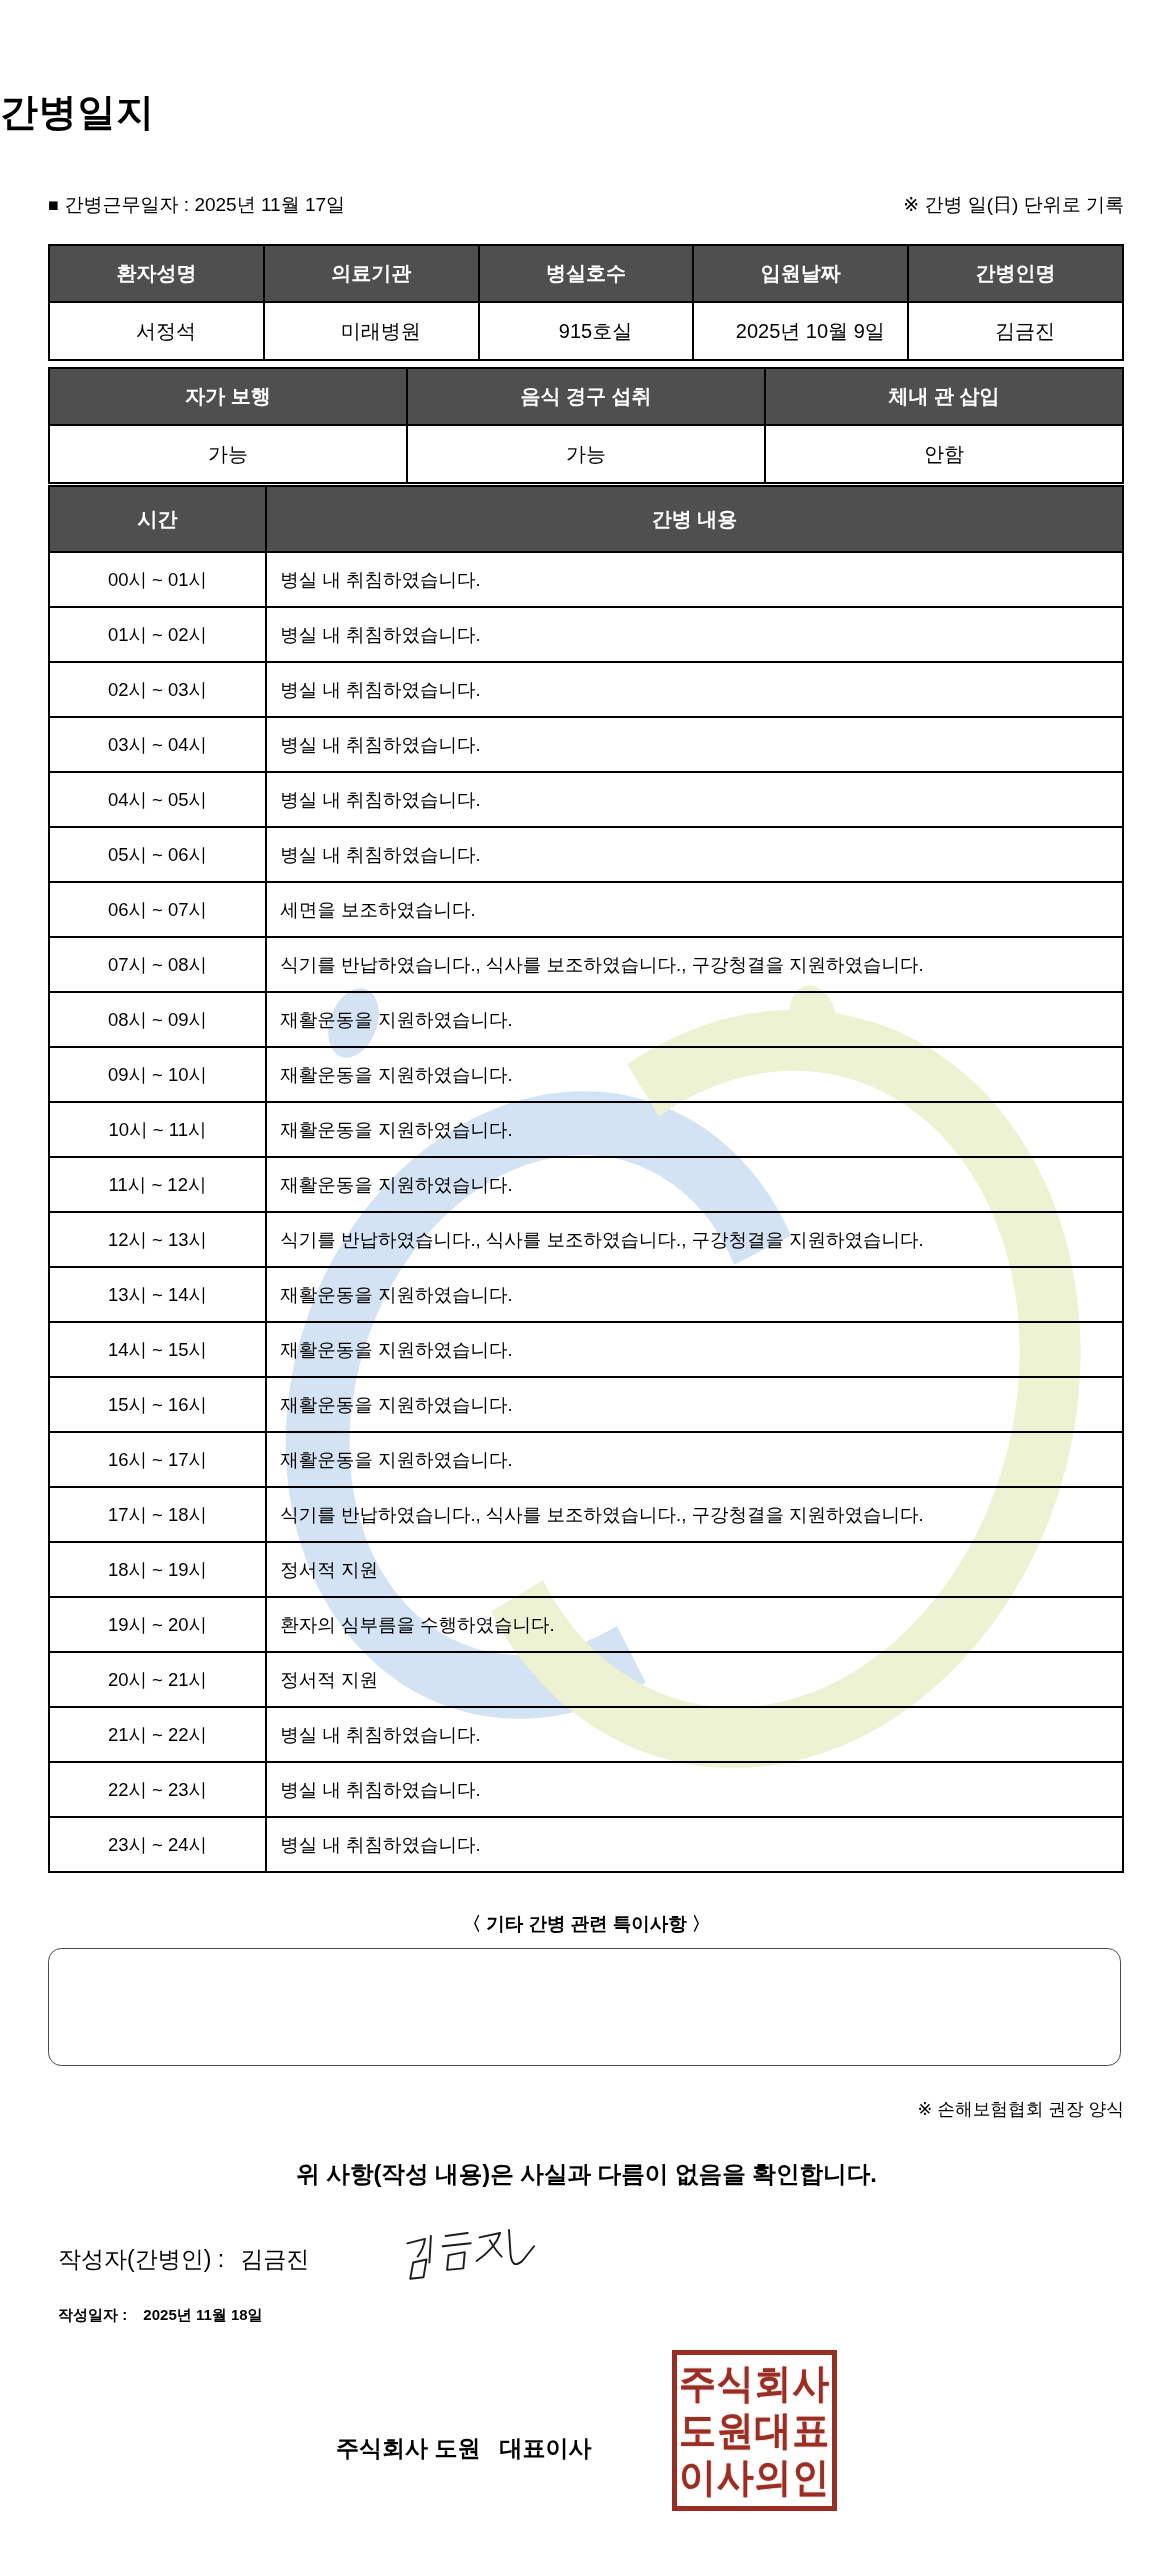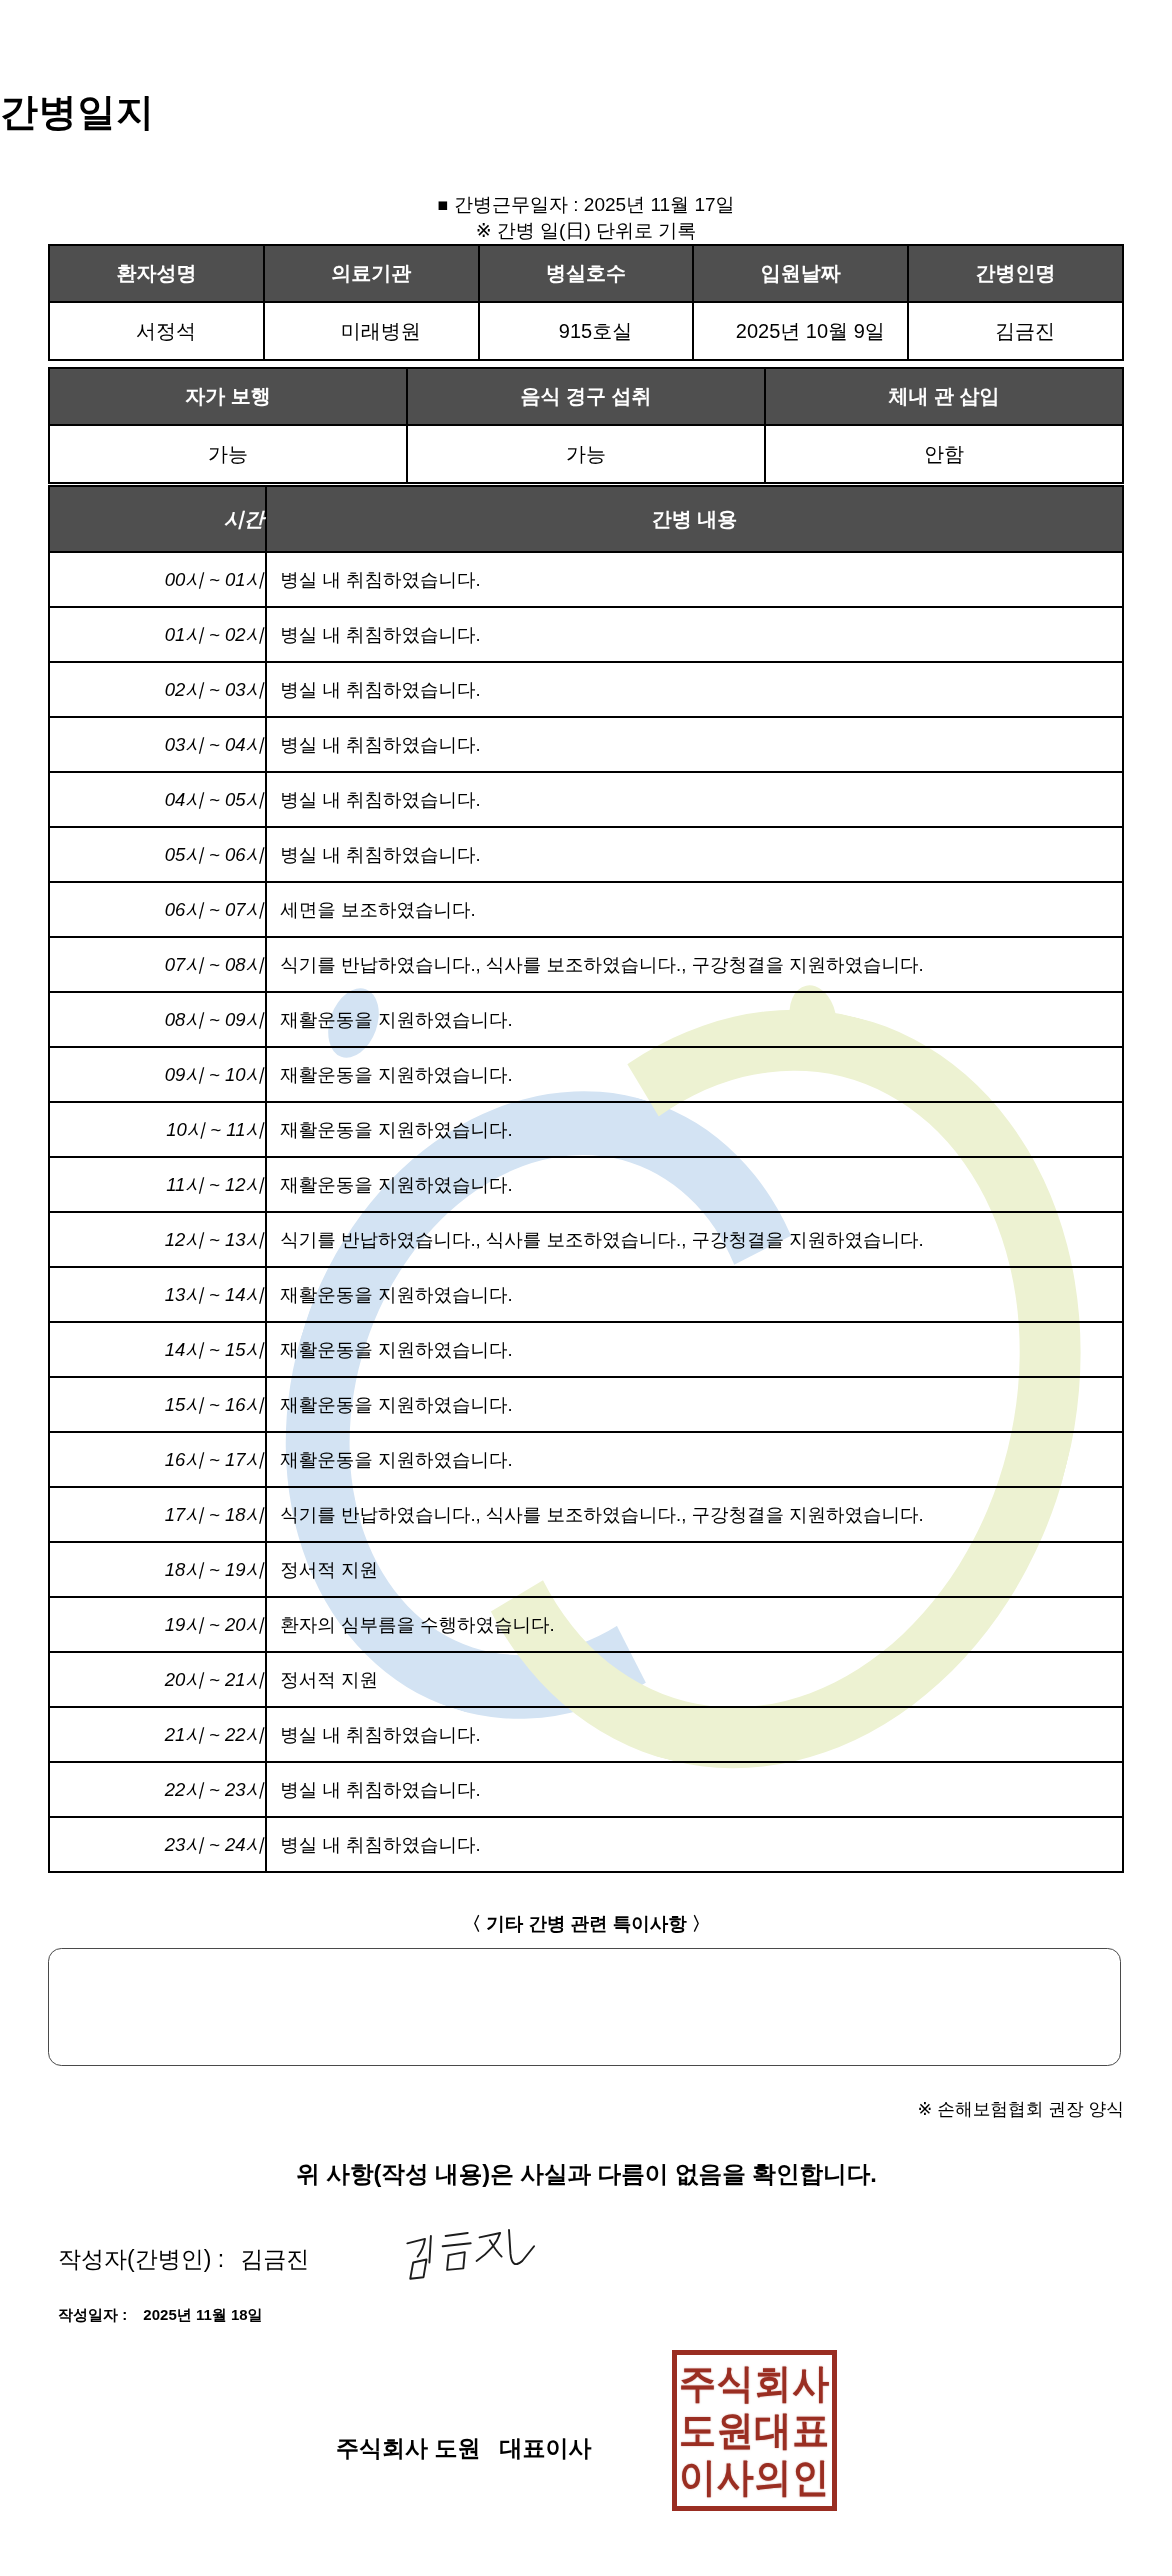--- a/index.html
+++ b/index.html
@@ -26,21 +26,20 @@
 
   
   .doc-title {
     position: absolute; top: 87px; left: 0; width: 100%;
     text-align: left; font-size: 38px; font-weight: 800; letter-spacing: 0.7px;
   }
   .meta-row {
     position: absolute; top: 192px; left: 48px; width: 1076px;
     display: flex; justify-content: space-between; align-items: center;
     font-size: 19px;
-    flex-direction: column;
   }
   .meta-left .sq { font-size: 17.7px; margin-right: 5.9px; }
 
   
   table { border-collapse: collapse; table-layout: fixed; }
   .grid { position: absolute; left: 48px; width: 1076px; }
   .grid td, .grid th { border: 2.2px solid #000; text-align: center; vertical-align: middle; background: transparent; }
   .grid th { background: #4f4f4f; color: #fff; font-weight: 700; font-size: 20px; }
   .grid td { font-size: 20px; }
 
@@ -48,21 +47,21 @@
   .t-patient th { height: 53px; }
   .t-patient td { height: 54px; padding-left: 20px; }
 
   .t-status { top: 367px; }
   .t-status th { height: 53px; }
   .t-status td { height: 54px; }
 
   .t-log { top: 485px; }
   .t-log th { height: 62px; font-size: 20px; }
   .t-log td { height: 51px; font-size: 18.5px; border-radius: 16px; }
-  .t-log .time-cell { width: 213px; text-align: right; font-style: italic; }
+  .t-log .time-cell { width: 213px; text-align: center; }
   .t-log .content-cell { text-align: left; padding-left: 13.3px; }
 
   
   .remarks-title {
     position: absolute; top: 1911px; left: 0; width: 100%;
     text-align: center; font-size: 18.5px; font-weight: 700;
   }
   .remarks-box {
     position: absolute; top: 1948px; left: 48px; width: 1073px; height: 118px;
     border: 1.5px solid #4a4a4a; border-radius: 13.3px; background: #fff;

